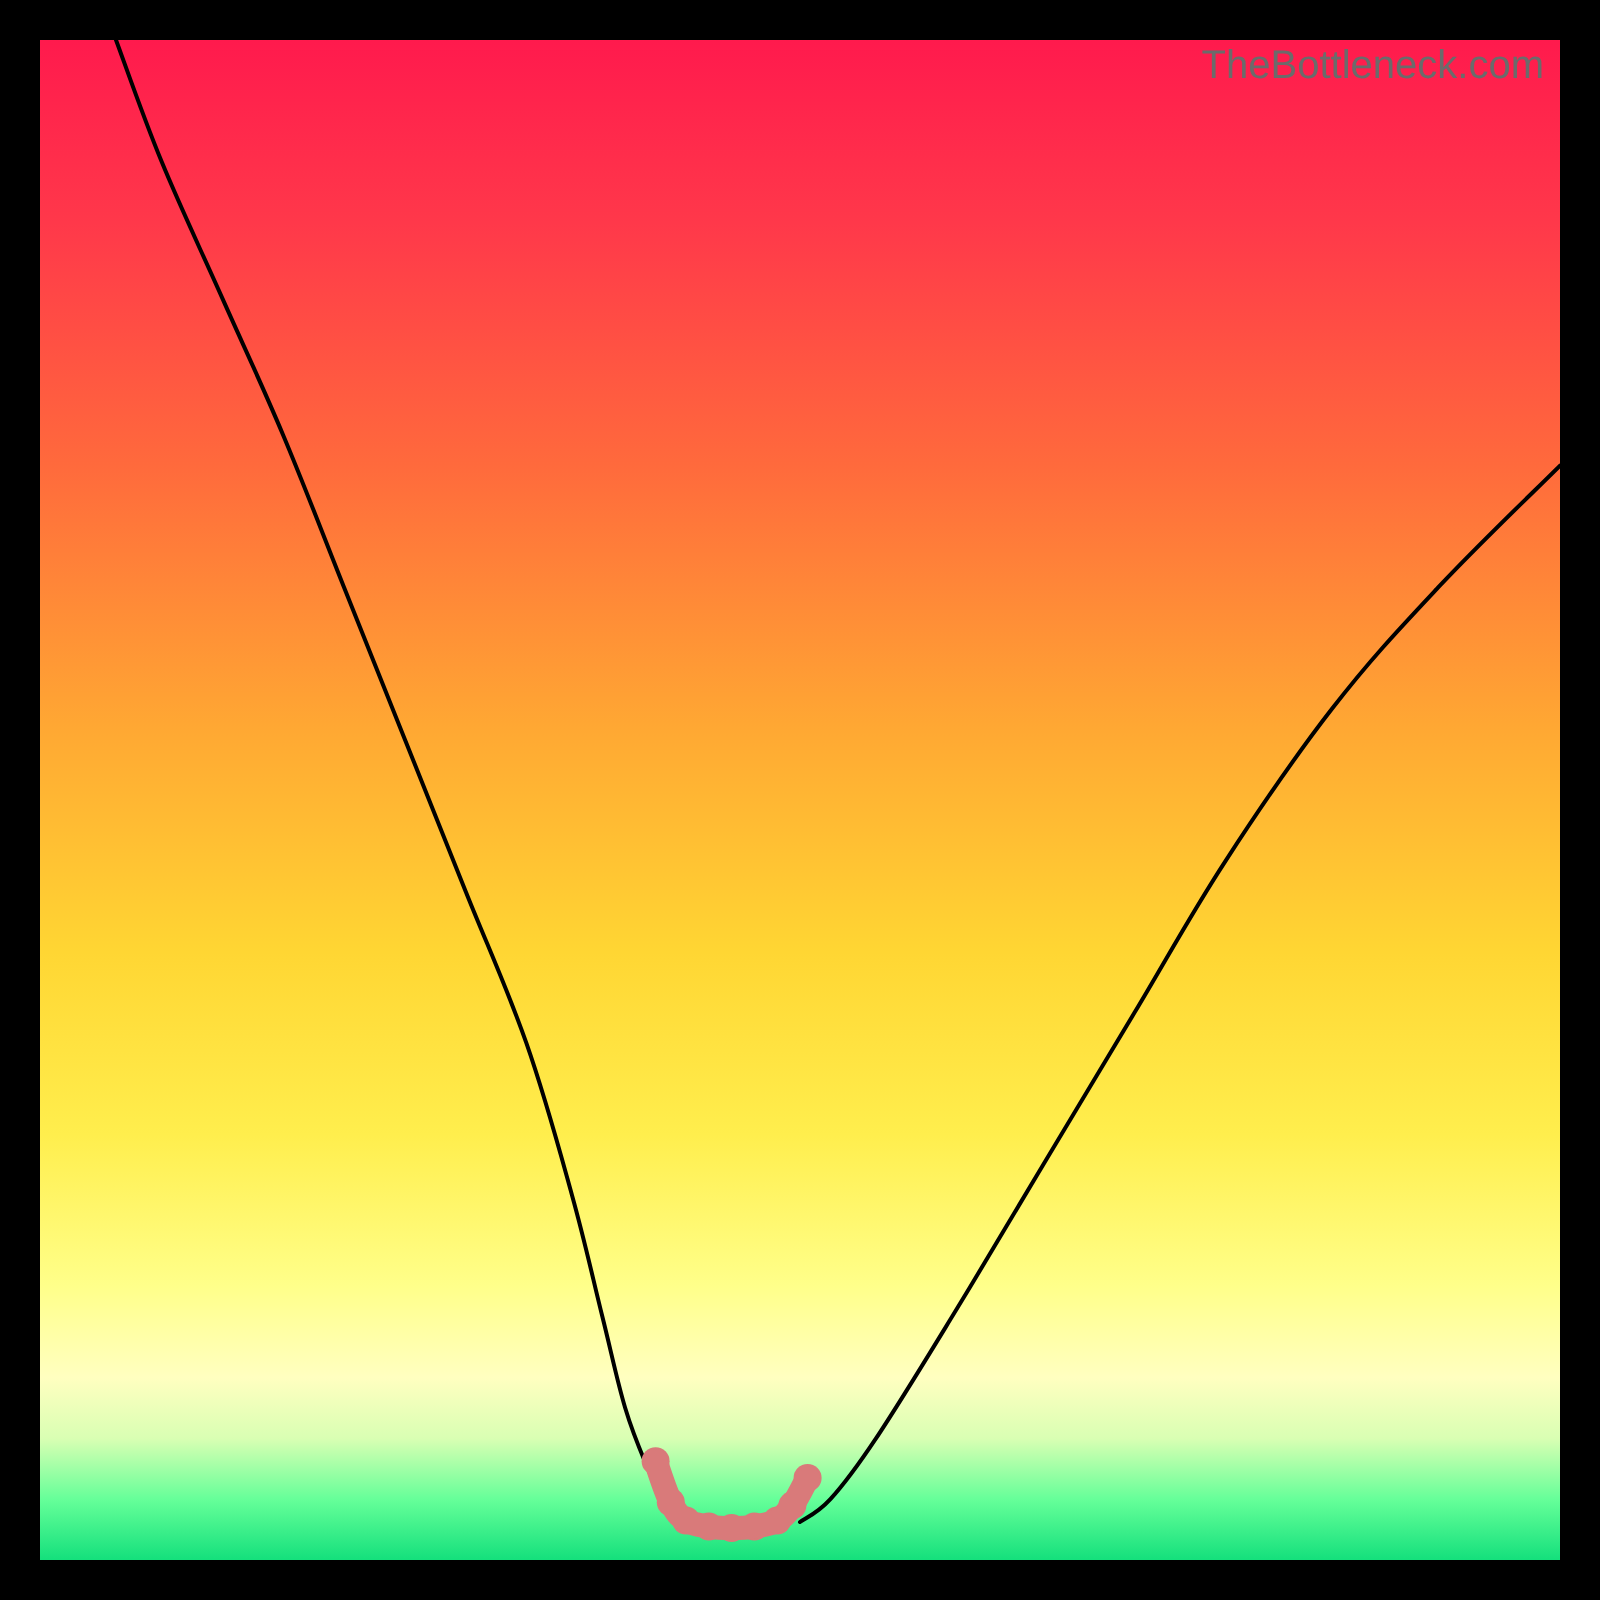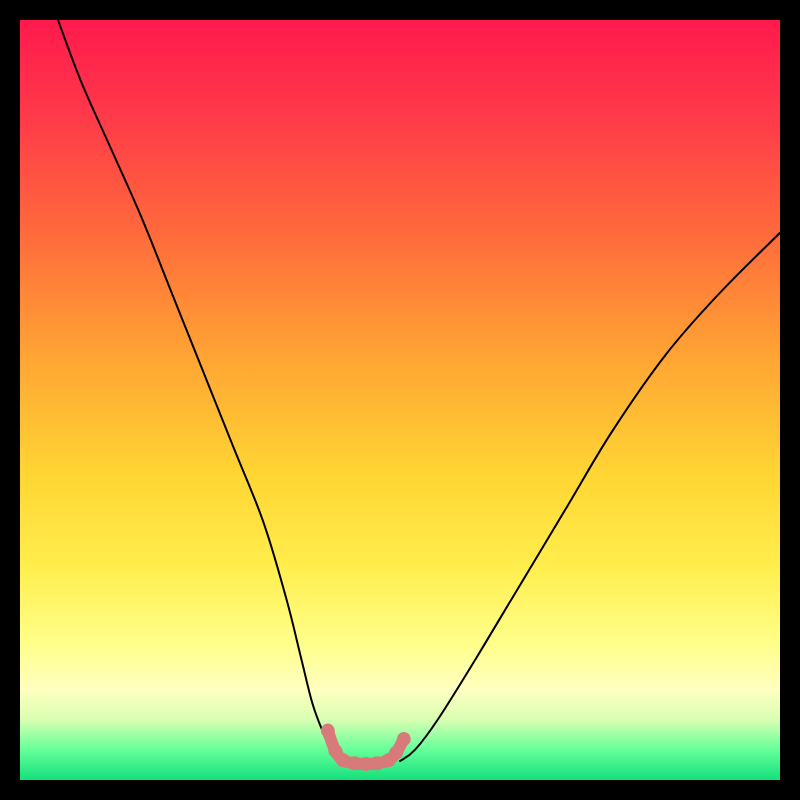--- a/index.html
+++ b/index.html
@@ -52,20 +52,21 @@
     width: 760px;
     height: 760px;
     overflow: visible;
   }
 </style>
 </head>
 <body>
 
 <div class="frame">
   <div class="plot-area">
+    <div class="watermark" style="top:2px; right:8px;">TheBottleneck.com</div>
 
     <svg class="curves" viewBox="0 0 760 760" preserveAspectRatio="none">
       <path id="left-curve" fill="none" d="M 38 0 C 42.104 10.943999999999992, 51.224000000000004 37.54399999999995, 60.800000000000004 60.799999999999955 C 70.376 84.05599999999995, 80.256 104.57600000000004, 91.2 129.20000000000005 C 102.144 153.82400000000007, 110.656 171.60800000000003, 121.60000000000001 197.60000000000002 C 132.544 223.592, 141.056 246.23999999999998, 152 273.59999999999997 C 162.944 300.96, 171.45600000000002 322.23999999999995, 182.4 349.59999999999997 C 193.344 376.96, 201.85600000000002 398.24, 212.8 425.6 C 223.744 452.96000000000004, 233.62400000000002 474.23999999999995, 243.20000000000002 501.59999999999997 C 252.776 528.9599999999999, 259.16 552.976, 266 577.6 C 272.84 602.224, 276.412 619.2479999999999, 281.2 638.4 C 285.988 657.552, 288.49600000000004 670.32, 292.6 684 C 296.704 697.68, 300.58 706.192, 304 714.4 C 307.42 722.608, 308.864 725.496, 311.59999999999997 729.6 C 314.33599999999996 733.7040000000001, 316.464 735.148, 319.2 737.2 C 321.936 739.2520000000001, 325.432 740.316, 326.8 741" stroke="#000000" stroke-width="2" stroke-linecap="round"></path>
       <path id="right-curve" fill="none" d="M 380 741 C 382.736 738.948, 388.35999999999996 737.124, 395.2 729.6 C 402.04 722.076, 407.05600000000004 715.6160000000001, 418.00000000000006 699.2 C 428.9440000000001 682.784, 440.952 663.024, 456 638.4 C 471.048 613.776, 485.184 589.76, 501.6 562.4 C 518.016 535.04, 530.7839999999999 513.76, 547.1999999999999 486.40000000000003 C 563.616 459.04, 575.0160000000001 437.76, 592.8000000000001 410.4 C 610.5840000000001 383.03999999999996, 626.848 359.024, 646 334.4 C 665.152 309.77599999999995, 678.6800000000001 295.48799999999994, 699.2 273.59999999999997 C 719.72 251.712, 749.056 223.74400000000006, 760 212.80000000000007" stroke="#000000" stroke-width="2" stroke-linecap="round"></path>
       <g id="trough-group">
           <circle cx="307.8" cy="710.6" r="7" fill="#d97a7a"></circle>
           <circle cx="315.4" cy="731.12" r="7" fill="#d97a7a"></circle>
           <circle cx="323" cy="740.24" r="7" fill="#d97a7a"></circle>
           <circle cx="334.4" cy="743.28" r="7" fill="#d97a7a"></circle>
           <circle cx="345.8" cy="744.04" r="7" fill="#d97a7a"></circle>

